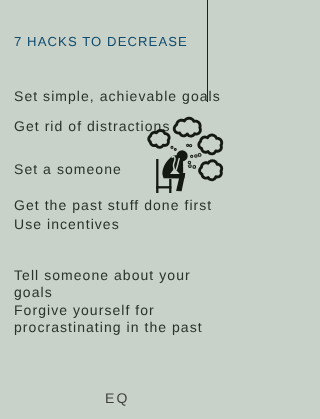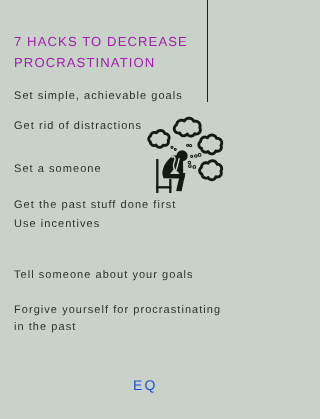--- a/index.html
+++ b/index.html
@@ -1,30 +1,29 @@
 <!DOCTYPE html>
 <html><head>
 <meta charset="utf-8">
 <style>
   html,body{margin:0;padding:0;}
   body{width:236px;height:419px;background:#c9d2c8;font-family:"Liberation Sans",sans-serif;-webkit-font-smoothing:antialiased;text-rendering:geometricPrecision;}
   .page{position:relative;width:236px;height:419px;overflow:hidden;background:#c9d2c8;}
-  .title{position:absolute;left:14px;top:30.5px;width:200px;font-size:13.1px;line-height:21.5px;letter-spacing:1.1px;color:#a21caf;font-weight:400;white-space:nowrap;}
+  .title{position:absolute;left:14px;top:30.5px;width:200px;font-size:13.1px;line-height:21.5px;letter-spacing:1.1px;color:#0c4a6e;font-weight:400;white-space:nowrap;}
   .rule{position:absolute;left:206.5px;top:0px;width:1.1px;height:102px;background:#1b221d;}
-  .item{position:absolute;left:14px;font-size:11px;line-height:16.6px;letter-spacing:1.05px;color:#2a322c;width:212px;}
-  .logo{position:absolute;left:105px;top:377px;font-size:14px;letter-spacing:2.2px;color:#1d4ed8;margin-left:28px;}
+  .item{position:absolute;left:14px;font-size:14px;line-height:16.6px;letter-spacing:1.05px;color:#2a322c;width:212px;}
+  .logo{position:absolute;left:105px;top:390px;font-size:14px;letter-spacing:2.2px;color:#404040;}
   .art{position:absolute;left:0;top:0;width:236px;height:419px;pointer-events:none;}
 </style>
 </head>
 <body>
 
 <div class="page">
   <div class="title">
     <span>7 HACKS TO DECREASE</span><br>
-    <span>PROCRASTINATION</span>
   </div>
   <div class="rule"></div>
 
   <div class="item" style="top:88px">Set simple, achievable goals</div>
   <div class="item" style="top:118px">Get rid of distractions</div>
   <div class="item" style="top:161px">Set a someone</div>
   <div class="item" style="top:197px">Get the past stuff done first</div>
   <div class="item" style="top:216px">Use incentives</div>
   <div class="item" style="top:267px">Tell someone about your goals</div>
   <div class="item" style="top:302px">Forgive yourself for procrastinating in the past</div>

